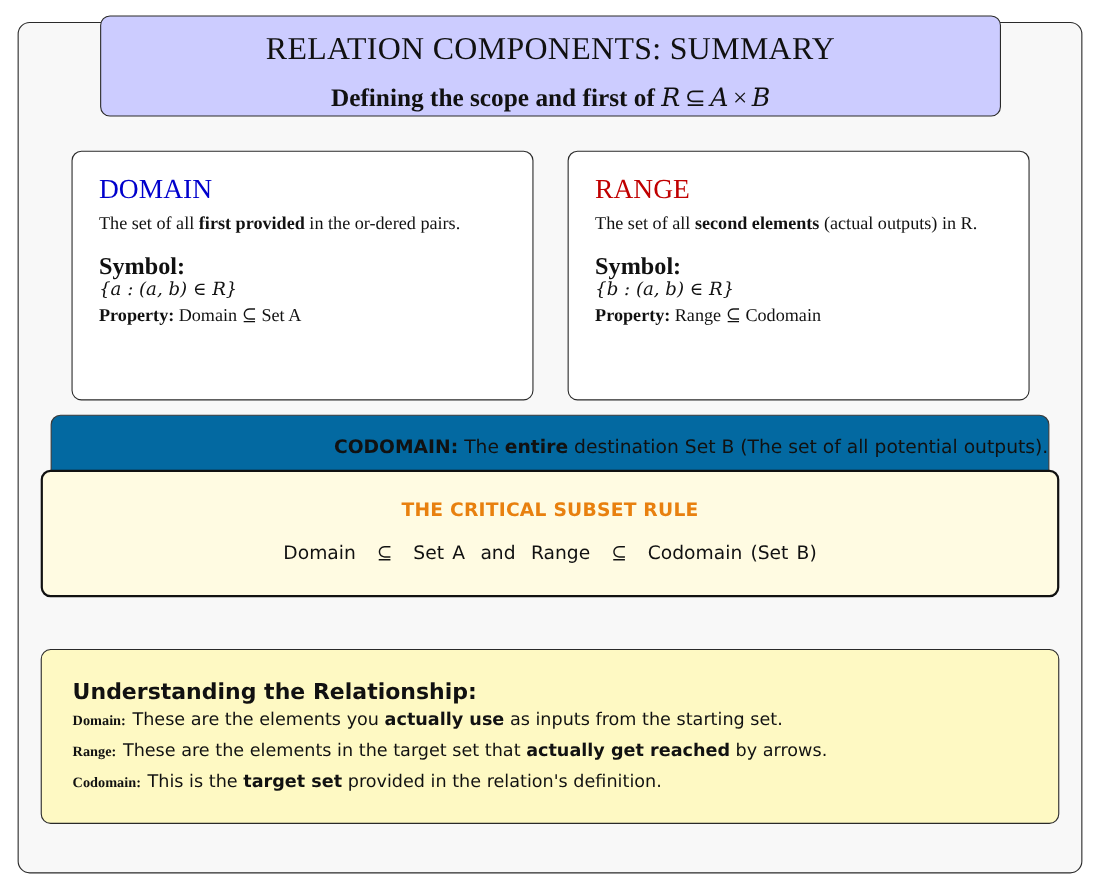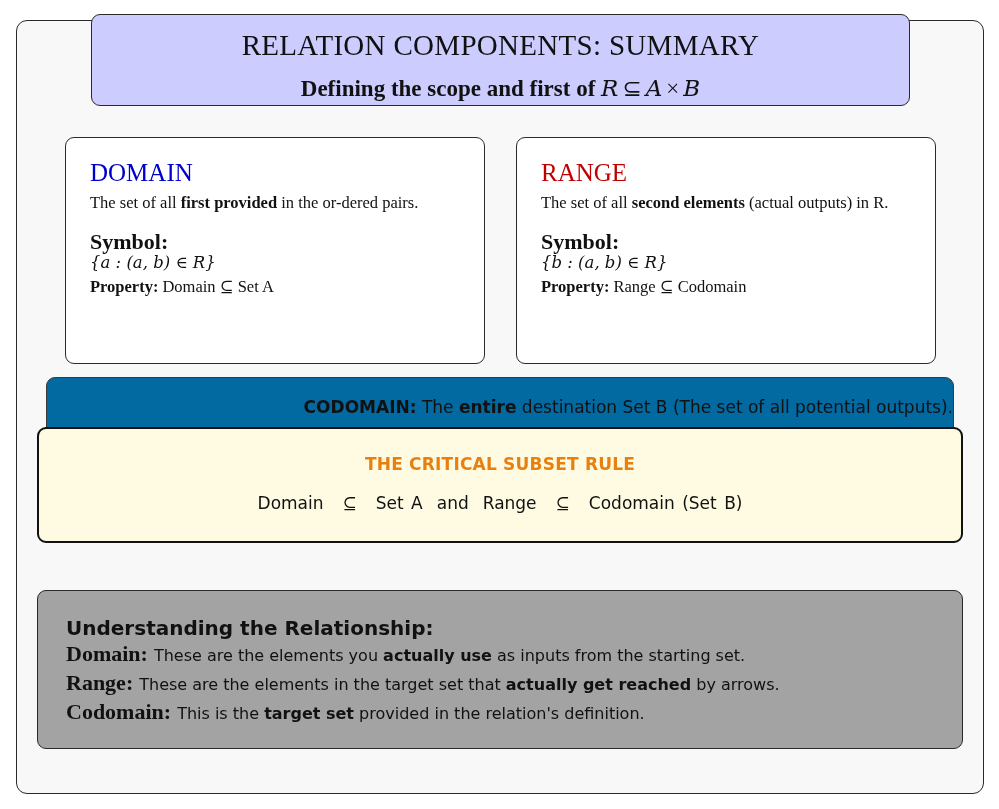--- a/index.html
+++ b/index.html
@@ -63,30 +63,30 @@
   }
   .rule-eq {
     position: absolute; left: 0; right: 0; top: 64px;
     font-size: 17px; color: #111; word-spacing: 2px;
   }
   .rule-eq span { margin: 0 7px; }
   .rule-eq .sub { font-family: "DejaVu Serif", serif; margin: 0 12px; }
 
   .understand-box {
     position: absolute; left: 37px; top: 590px; width: 926px; height: 159px;
-    background: #a3a3a3; border: 1.6px solid #2a2a2a; border-radius: 9px;
+    background: #fef9c3; border: 1.6px solid #2a2a2a; border-radius: 9px;
     padding: 25px 0 0 28px;
   }
   .u-head {
     font-family: "DejaVu Sans", sans-serif; font-weight: bold; font-size: 20px; line-height: 24px; color: #111;
   }
   .u-line {
     font-family: "DejaVu Sans", sans-serif; font-size: 16px; line-height: 27px; color: #111; white-space: nowrap;
   }
-  .u-line .lbl { font-family: "Liberation Serif", serif; font-weight: bold; font-size: 22px; margin-right: 6px; }
+  .u-line .lbl { font-family: "Liberation Serif", serif; font-weight: bold; font-size: 13px; margin-right: 6px; }
   .u-line b { font-weight: bold; }
 </style>
 </head>
 <body>
 
 <div class="frame"></div>
 
 <div class="title-box">
   <div class="title-main">RELATION COMPONENTS: SUMMARY</div>
   <div class="title-sub">

